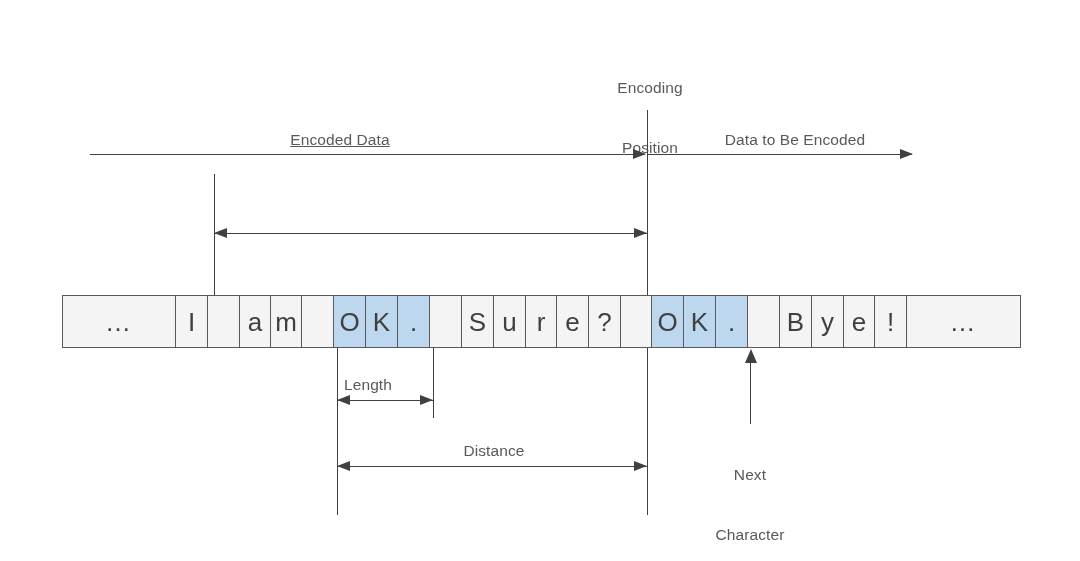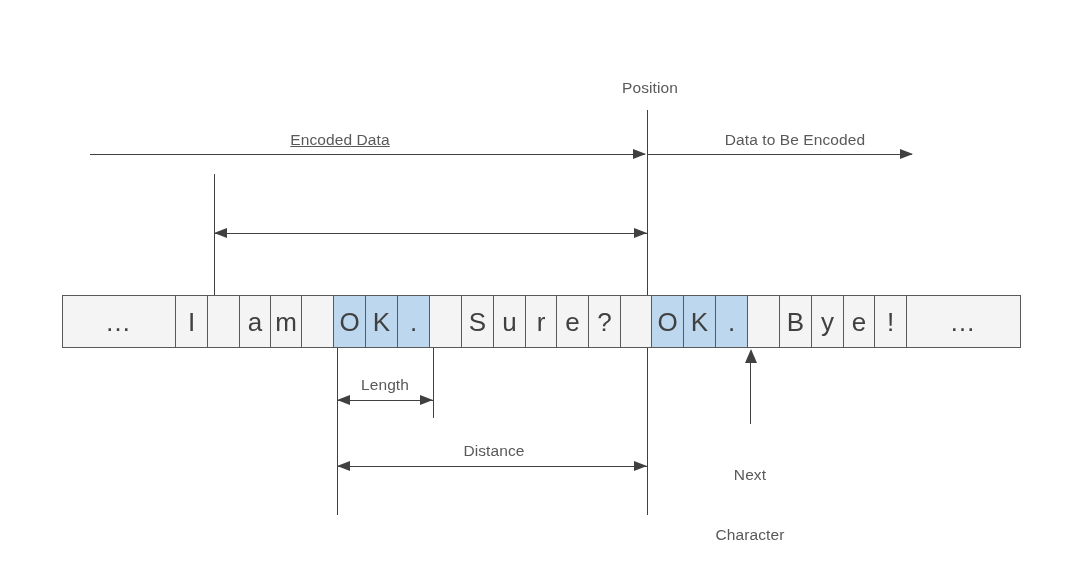--- a/index.html
+++ b/index.html
@@ -70,20 +70,21 @@
   .cell:last-child { border-right:none; }
   .cell.hl { background:#bdd7ee; }
   .cell.ellipsis { font-size:26px; letter-spacing:2px; }
 </style>
 </head>
 <body>
 
 <div id="stage">
 
   <div class="lbl" style="left:585px; top:38px; width:130px;">
+    <div>Encoding</div>
     <div>Position</div>
   </div>
 
   <div class="vline" style="left:647px; top:110px; height:405px;"></div>
 
   <div class="vline" style="left:214px; top:174px; height:121px;"></div>
 
   <div class="vline" style="left:337px; top:348px; height:167px;"></div>
 
   <div class="vline" style="left:433px; top:348px; height:70px;"></div>
@@ -121,21 +122,21 @@
       <div class="cell hl" style="width: 32px; flex: 0 0 32px;">K</div>
       <div class="cell hl" style="width: 32px; flex: 0 0 32px;">.</div>
       <div class="cell" style="width: 32px; flex: 0 0 32px;"> </div>
       <div class="cell" style="width: 32px; flex: 0 0 32px;">B</div>
       <div class="cell" style="width: 32px; flex: 0 0 32px;">y</div>
       <div class="cell" style="width: 31px; flex: 0 0 31px;">e</div>
       <div class="cell" style="width: 32px; flex: 0 0 32px;">!</div>
       <div class="cell ellipsis" style="width: 113px; flex: 0 0 113px;">…</div>
     </div>
 
-  <div class="lbl" style="left:337px; top:375px; width:96px;">Length</div>
+  <div class="lbl" style="left:320px; top:375px; width:96px;">Length</div>
   <div class="hline" style="left:337px; top:400px; width:96px;"></div>
   <div class="ah left" style="left:337px; top:395px;"></div>
   <div class="ah right" style="left:420px; top:395px;"></div>
 
   <div class="lbl" style="left:339px; top:441px; width:310px;">Distance</div>
   <div class="hline" style="left:337px; top:466px; width:310px;"></div>
   <div class="ah left" style="left:337px; top:461px;"></div>
   <div class="ah right" style="left:634px; top:461px;"></div>
 
   <div class="vline" style="left:750px; top:362px; height:62px;"></div>

